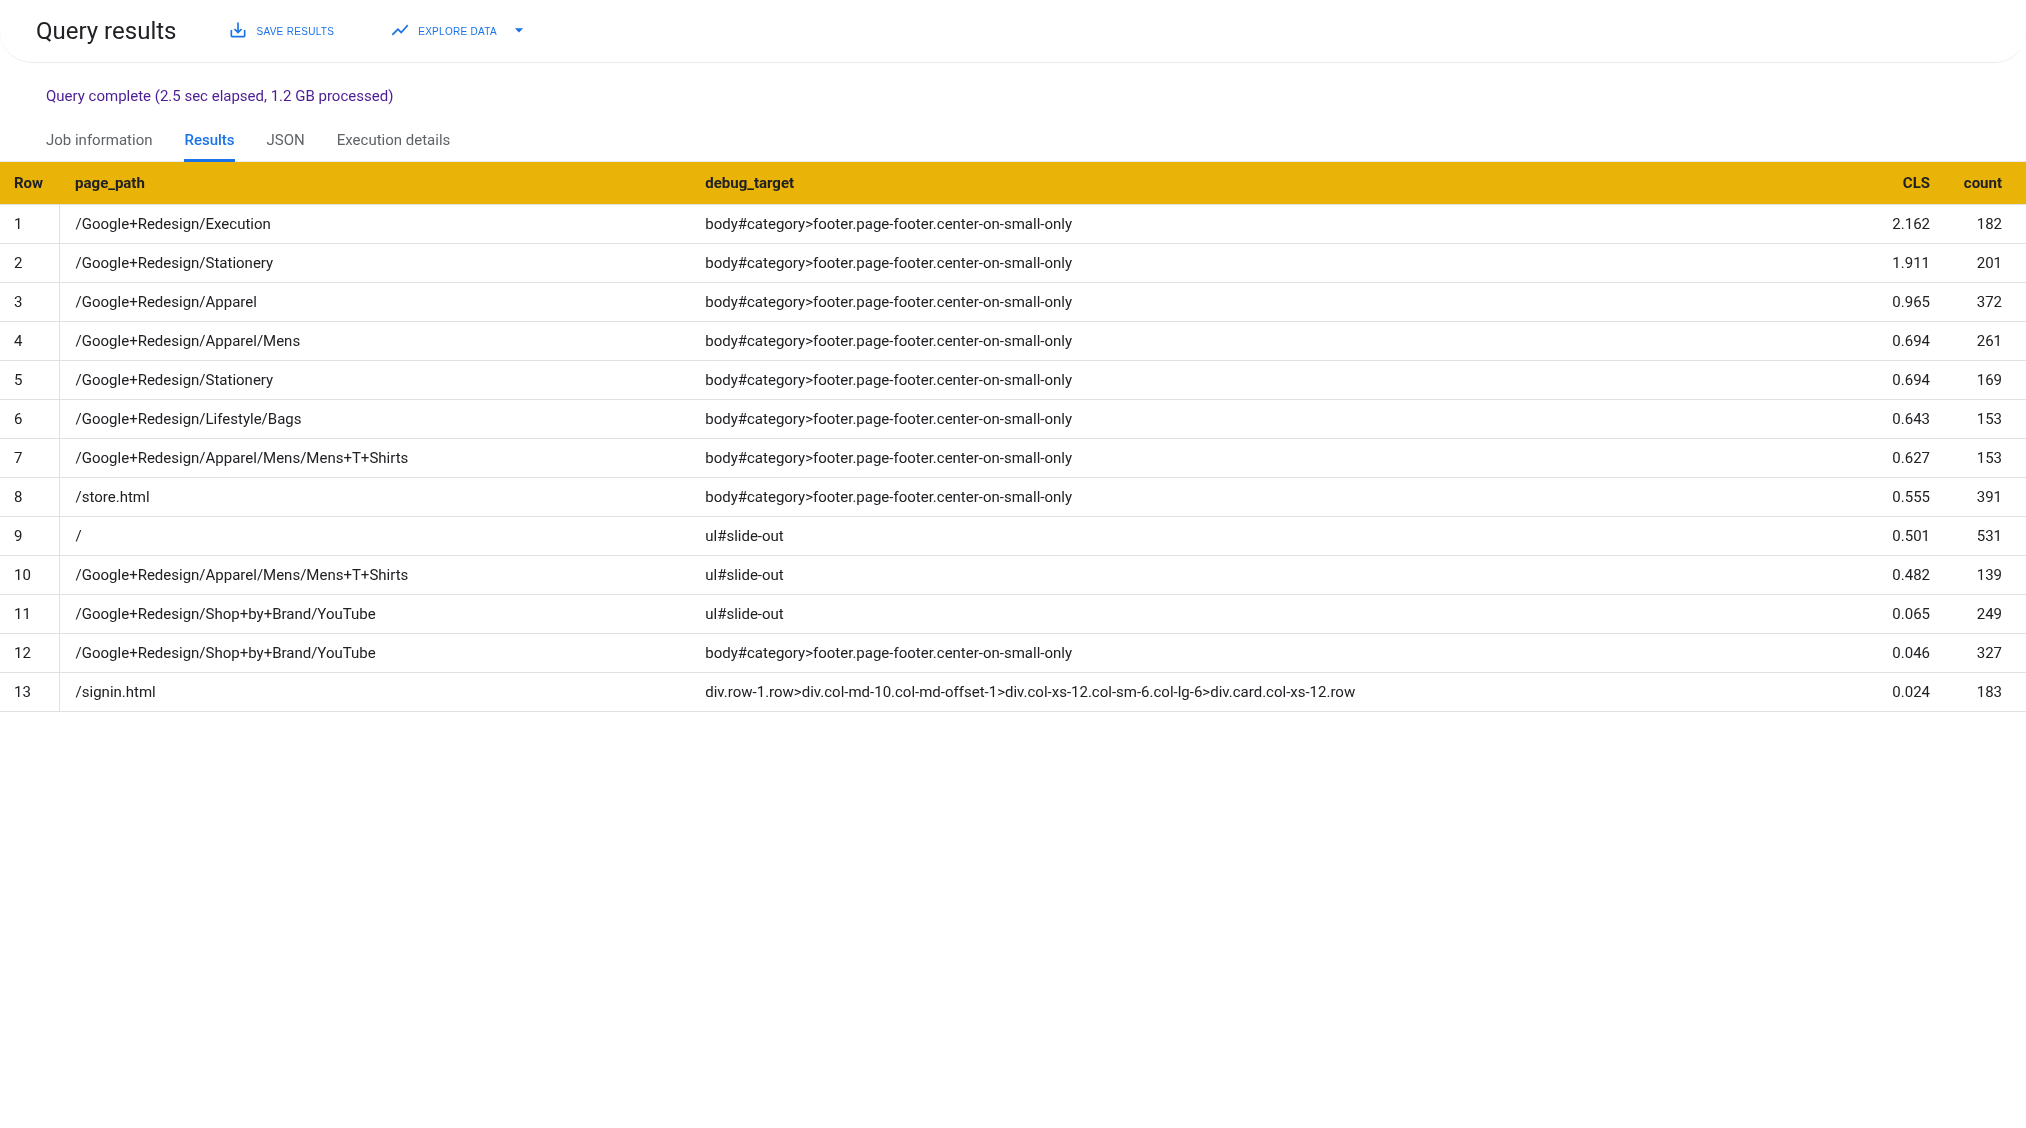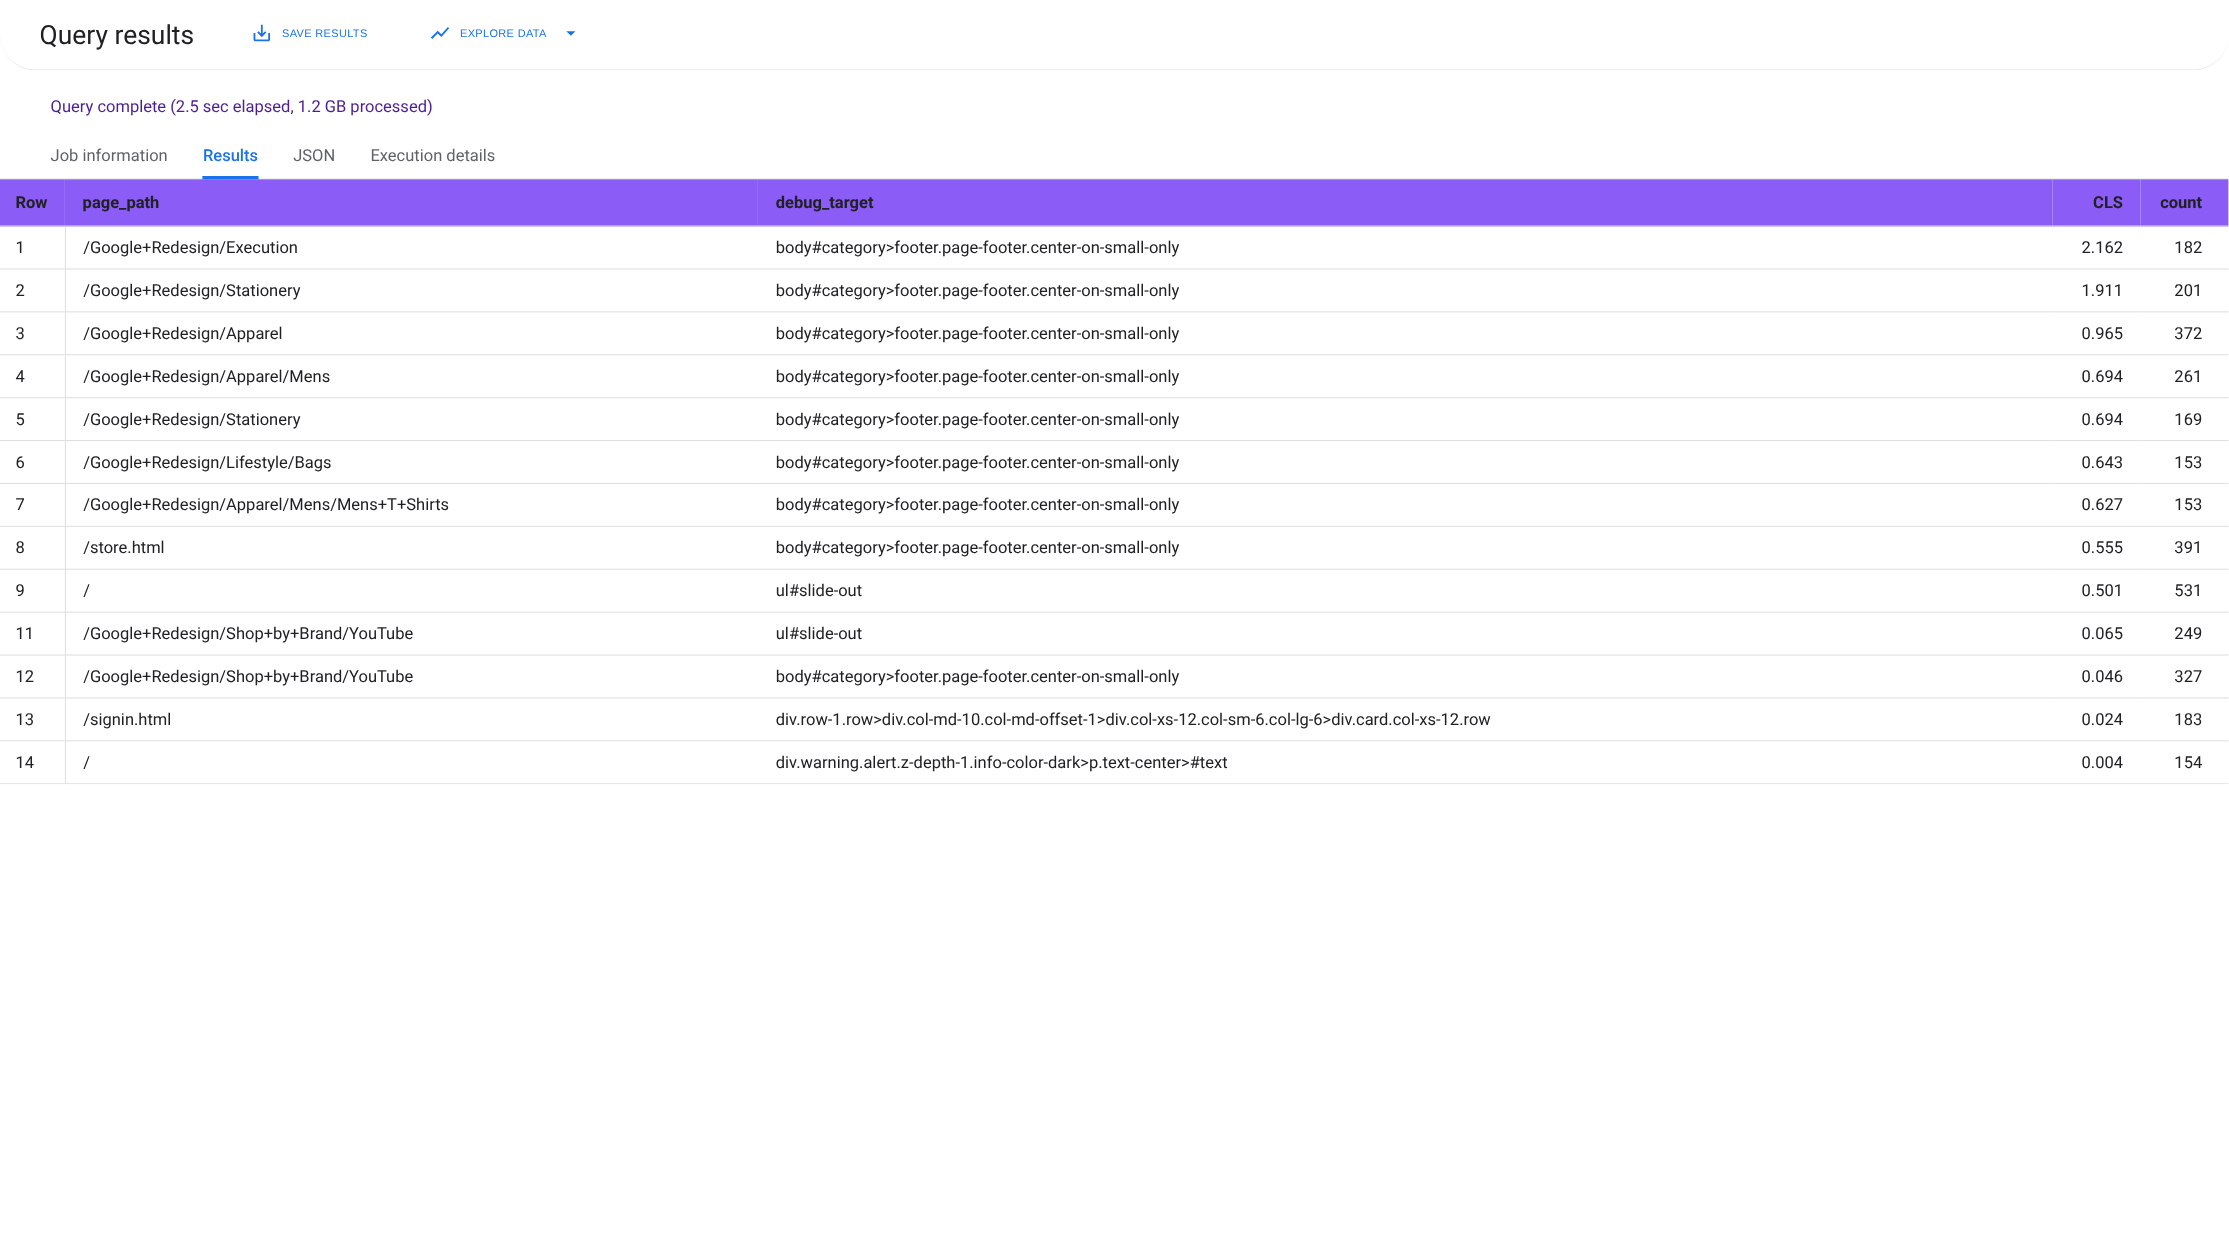--- a/index.html
+++ b/index.html
@@ -83,21 +83,21 @@
       left: 0;
       right: 0;
       height: 3px;
       background: #1a73e8;
     }
     .results-table {
       width: 100%;
       border-collapse: collapse;
     }
     .results-table thead {
-      background: #8b5cf6;
+      background: #eab308;
       padding-left: 44px;
     }
     .results-table th {
       text-align: left;
       padding: 12px 16px;
       font-weight: 700;
       font-size: 15px;
       color: #202124;
       border-bottom: 1px solid #e0e0e0;
     }
@@ -234,41 +234,41 @@
         <td class="num col-count">391</td>
       </tr>
       <tr>
         <td>9</td>
         <td>/</td>
         <td>ul#slide-out</td>
         <td class="num col-cls">0.501</td>
         <td class="num col-count">531</td>
       </tr>
       <tr>
+        <td>10</td>
+        <td>/Google+Redesign/Apparel/Mens/Mens+T+Shirts</td>
+        <td>ul#slide-out</td>
+        <td class="num col-cls">0.482</td>
+        <td class="num col-count">139</td>
+      </tr>
+      <tr>
         <td>11</td>
         <td>/Google+Redesign/Shop+by+Brand/YouTube</td>
         <td>ul#slide-out</td>
         <td class="num col-cls">0.065</td>
         <td class="num col-count">249</td>
       </tr>
       <tr>
         <td>12</td>
         <td>/Google+Redesign/Shop+by+Brand/YouTube</td>
         <td>body#category&gt;footer.page-footer.center-on-small-only</td>
         <td class="num col-cls">0.046</td>
         <td class="num col-count">327</td>
       </tr>
       <tr>
         <td>13</td>
         <td>/signin.html</td>
         <td>div.row-1.row&gt;div.col-md-10.col-md-offset-1&gt;div.col-xs-12.col-sm-6.col-lg-6&gt;div.card.col-xs-12.row</td>
         <td class="num col-cls">0.024</td>
         <td class="num col-count">183</td>
       </tr>
-      <tr>
-        <td>14</td>
-        <td>/</td>
-        <td>div.warning.alert.z-depth-1.info-color-dark&gt;p.text-center&gt;#text</td>
-        <td class="num col-cls">0.004</td>
-        <td class="num col-count">154</td>
-      </tr>
     </tbody>
 </table>
 
 </body></html>

